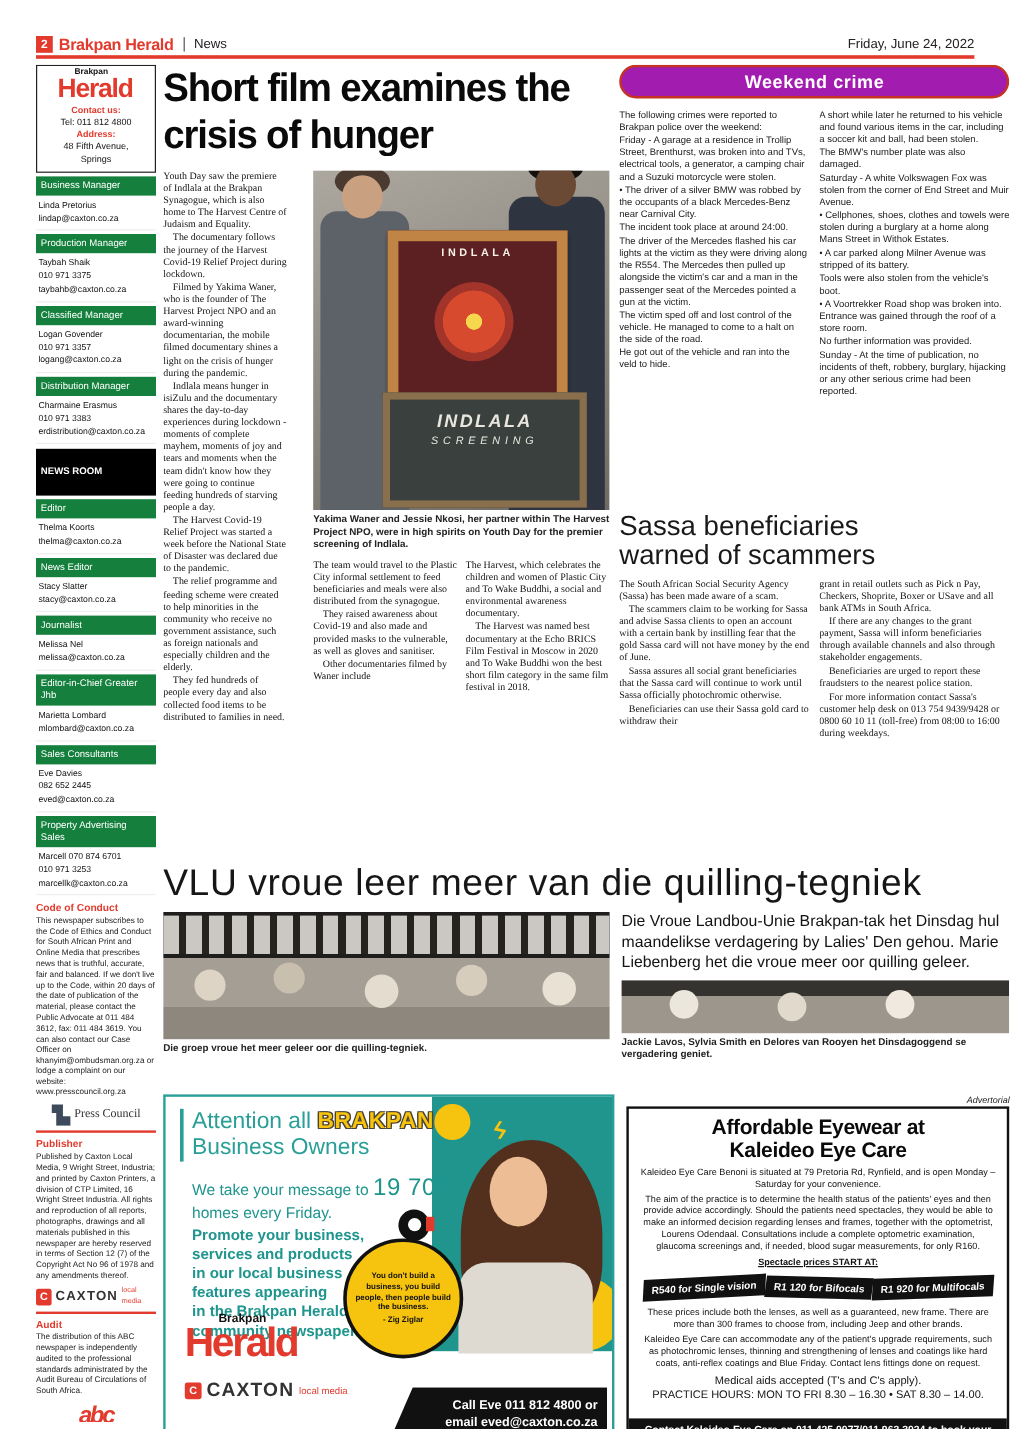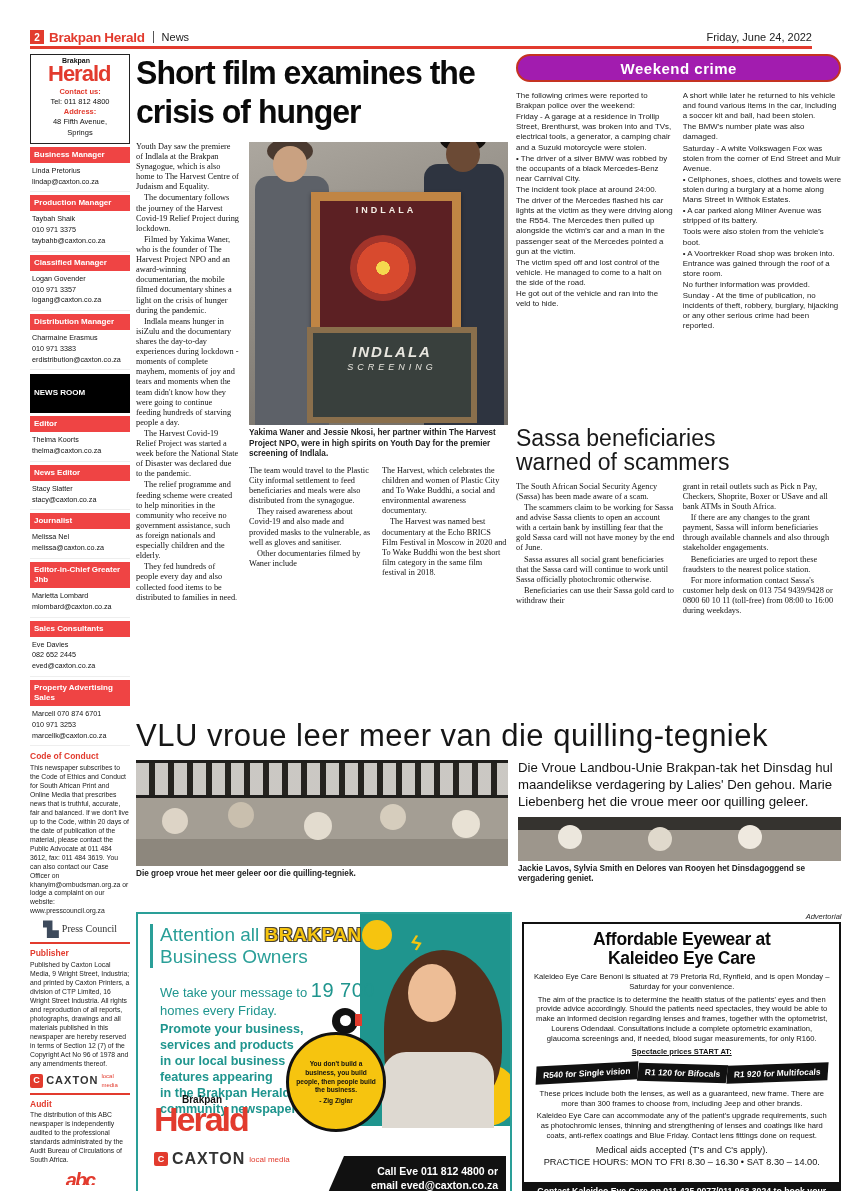--- a/index.html
+++ b/index.html
@@ -19,21 +19,21 @@
   
   .content{position:absolute;left:30px;right:30px;top:54px;bottom:6px;display:flex;gap:6px;}
   
   .sidebar{width:100px;flex:0 0 100px;overflow:hidden;font-size:7px;line-height:1.35;}
   .sb-topbox{border:1px solid #222;padding:3px 3px 5px;text-align:center;background:#fff;}
   .sb-logo{text-align:left;padding-left:14px;line-height:0.9;margin-bottom:3px;}
   .sb-logo-top{display:block;font-size:7px;font-weight:bold;color:#111;margin-left:14px;}
   .sb-logo-main{display:block;font-size:22px;font-weight:bold;color:#e23b2e;letter-spacing:-1px;}
   .sb-red-label{color:#e23b2e;font-weight:bold;font-size:7.5px;margin-top:0;}
   .sb-contact div{font-size:7.5px;}
-  .sb-bar{background:#ef4444;color:#fff;font-weight:bold;font-size:8px;line-height:1.25;
+  .sb-bar{background:#15803d;color:#fff;font-weight:normal;font-size:8px;line-height:1.25;
           padding:3px 4px;margin-top:3px;}
   .sb-body{padding:3px 2px 4px;border-bottom:1px solid #eee;}
   .sb-body div{font-size:7.2px;line-height:1.5;word-break:break-all;}
   .sb-newsroom{background:#000000;color:#fff;font-weight:bold;font-size:8px;padding:14px 4px;margin-top:4px;}
   .sb-foot{margin-top:5px;}
   .sb-foot-title{color:#e23b2e;font-weight:bold;font-size:8.5px;margin:3px 0 1px;}
   .sb-foot-text{margin:0;font-size:6.8px;line-height:1.32;color:#222;}
   .sb-hr{height:2px;background:#e23b2e;border:0;margin:4px 0;}
   .press-logo{display:flex;align-items:center;gap:3px;margin:4px 0 2px;justify-content:center;}
   .press-mark{width:16px;height:18px;background:#3d4a5c;display:inline-block;
@@ -47,21 +47,21 @@
   .abc-logo{color:#e23b2e;font-weight:bold;font-style:italic;font-size:20px;text-align:center;
             letter-spacing:-2px;margin:2px 0;}
   .sb-endbar{height:6px;background:#e23b2e;margin-top:4px;}
   
   .main{flex:1;position:relative;border-right:1px solid #ddd;padding-right:2px;}
   .top-row{display:flex;gap:8px;height:662px;overflow:hidden;}
   .left-zone{width:372px;flex:0 0 372px;}
   .right-zone{flex:1;}
   .headline{margin:0 0 10px;font-size:33px;line-height:1.18;font-weight:bold;color:#0a0a0a;
             letter-spacing:-1px;transform:scaleX(0.97);transform-origin:left;}
-  .article-row{display:flex;gap:10px;height:560px;overflow:hidden;}
+  .article-row{display:flex;gap:22px;height:560px;overflow:hidden;}
   .serif p{margin:0 0 1px;font-family:"Liberation Serif","DejaVu Serif",serif;
            font-size:8.3px;line-height:1.22;color:#111;}
   .serif p + p{text-indent:8px;}
   .col1{width:103px;flex:0 0 103px;overflow:hidden;}
   .aright{flex:1;}
   .caption{font-size:8.2px;font-weight:bold;line-height:1.3;color:#222;margin:3px 0 6px;}
   .cols23{display:flex;gap:7px;height:202px;overflow:hidden;}
   .cols23 > div{flex:1;overflow:hidden;}
   
   .photo-main{position:relative;width:100%;height:283px;overflow:hidden;

